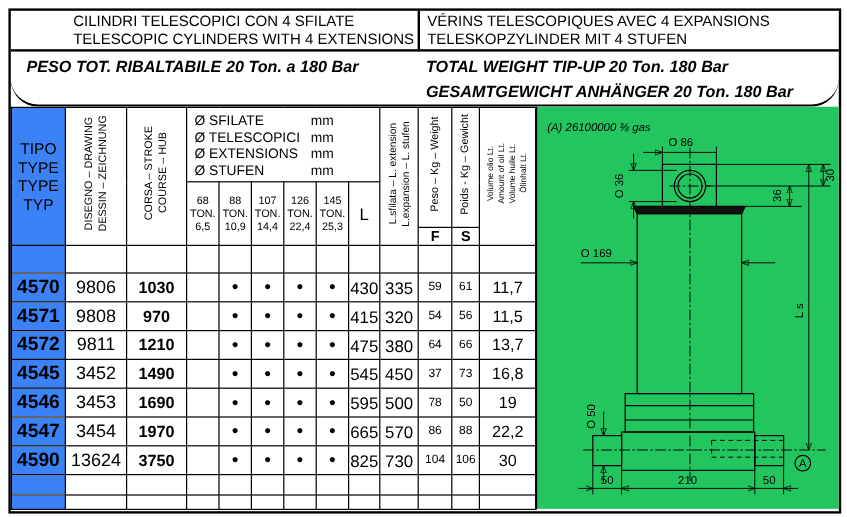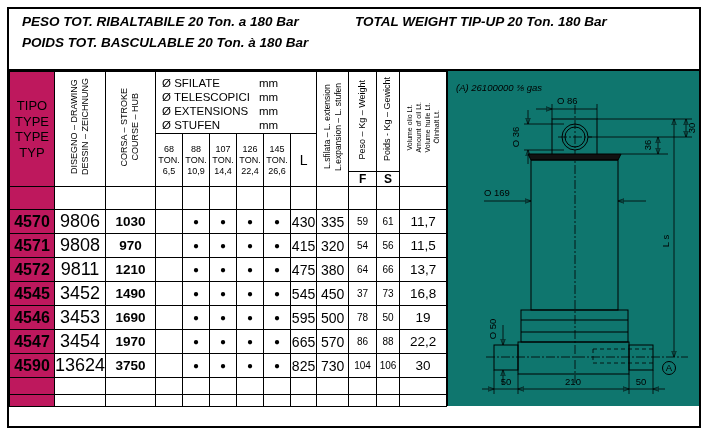--- a/index.html
+++ b/index.html
@@ -3,72 +3,82 @@
 <meta charset="utf-8">
 <style>
   html,body{margin:0;padding:0;width:706px;height:431px;background:#fff;overflow:hidden;
     font-family:"Liberation Sans",sans-serif;color:#000;}
   *{box-sizing:border-box;}
   .sheet{position:absolute;left:7px;top:7px;width:694px;height:421px;border:2px solid #000;background:#fff;}
   
   .band1{display:flex;height:34px;border-bottom:2px solid #000;font-size:12.5px;line-height:15px;}
   .band1 .l{width:341px;border-right:2px solid #000;padding:2px 0 0 52px;}
   .band1 .r{flex:1;padding:2px 0 0 6px;}
-  .band2{position:relative;height:62px;border-bottom:2px solid #000;
-    font-weight:bold;font-style:italic;font-size:13.5px;line-height:21px;}
+  .band2{position:relative;height:46px;border-bottom:2px solid #000;
+    font-weight:bold;font-style:italic;font-size:13.5px;line-height:21px;border-radius:23px;}
   .band2 .l{position:absolute;left:13px;top:2px;}
   .band2 .r{position:absolute;left:346px;top:2px;}
   
   .main{display:flex;height:335px;}
   .tablewrap{width:439px;border-right:2px solid #000;}
   table{border-collapse:collapse;table-layout:fixed;width:437px;}
   td{border:1px solid #000;padding:0;text-align:center;vertical-align:middle;overflow:hidden;}
-  td.gray{background:#be185d;}
+  td.gray{background:#3b82f6;}
   .tipoHead{font-size:13px;line-height:15.5px;}
   .vt{writing-mode:vertical-rl;transform:rotate(180deg);display:inline-block;
       font-size:9px;line-height:1.25;white-space:nowrap;}
   .vt.small{font-size:7px;line-height:1.3;}
   .vt.mid{font-size:8.5px;}
   .diamblock{text-align:left;font-size:11.5px;line-height:14px;padding:2px 0 0 6px;}
   .dline{display:flex;}
   .dline .lab{width:97px;}
   .stage{font-size:9px;line-height:11px;}
   .Lhead{font-size:14px;}
   .fshead{font-size:12px;font-weight:bold;}
   .tcell{font-weight:bold;font-size:16px;margin-left:24px;}
-  .dcell{font-size:18px;}
+  .dcell{font-size:15px;}
   .ccell{font-weight:bold;font-size:13.5px;}
   .bcell{font-size:10px;}
   .lcell{font-size:14px;}
   .fscell{font-size:10px;}
   .vcell{font-size:13.5px;}
   
-  .draw{flex:1;position:relative;background:#0f766e;}
+  .draw{flex:1;position:relative;background:#22c55e;}
   svg{display:block;}
   svg text{font-family:"Liberation Sans",sans-serif;font-size:9.5px;fill:#000;}
   svg text.note{font-style:italic;font-size:9.5px;}
   svg line,svg rect,svg circle,svg path,svg polygon{stroke:#000;stroke-width:1;fill:none;}
   svg .dd{stroke-dasharray:9 2 2 2;stroke-width:0.8;}
   svg .dash{stroke-dasharray:4 3;stroke-width:0.8;}
   svg .fillk{fill:#111;stroke:#000;}
   svg .thin{stroke-width:0.8;}
 </style>
 </head>
 <body>
 
 <div class="sheet">
 
+  <div class="band1">
+    <div class="l">
+      <div>CILINDRI TELESCOPICI CON 4 SFILATE</div>
+      <div>TELESCOPIC CYLINDERS WITH 4 EXTENSIONS</div>
+    </div>
+    <div class="r">
+      <div>VÉRINS TELESCOPIQUES AVEC 4 EXPANSIONS</div>
+      <div>TELESKOPZYLINDER MIT 4 STUFEN</div>
+    </div>
+  </div>
 
   <div class="band2">
     <div class="l">
       <div>PESO TOT. RIBALTABILE 20 Ton. a 180 Bar</div>
-      <div>POIDS TOT.  BASCULABLE 20 Ton. à 180 Bar</div>
     </div>
     <div class="r">
       <div>TOTAL WEIGHT TIP-UP  20 Ton. 180 Bar</div>
+      <div>GESAMTGEWICHT ANHÄNGER 20 Ton. 180 Bar</div>
     </div>
   </div>
 
   <div class="main">
 
     <div class="tablewrap">
       <table>
         <colgroup>
           <col style="width:45px">
             <col style="width:51px">
@@ -148,21 +158,21 @@
                 <div>14,4</div>
           </td>
           <td rowspan="2" class="stage">
             <div>126</div>
                 <div>TON.</div>
                 <div>22,4</div>
           </td>
           <td rowspan="2" class="stage">
             <div>145</div>
                 <div>TON.</div>
-                <div>26,6</div>
+                <div>25,3</div>
           </td>
           <td rowspan="2" class="Lhead">L</td>
         </tr>
 
         <tr style="height:15px">
           <td class="fshead">F</td>
           <td class="fshead">S</td>
         </tr>
 
         <tr style="height:23px">

